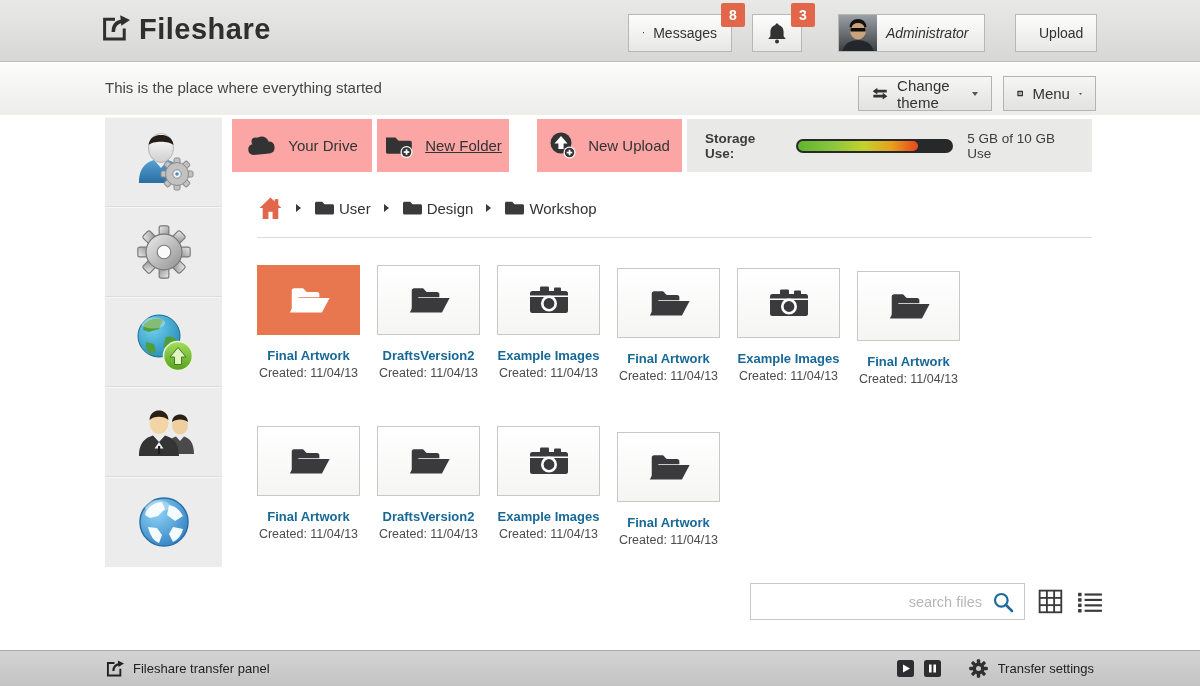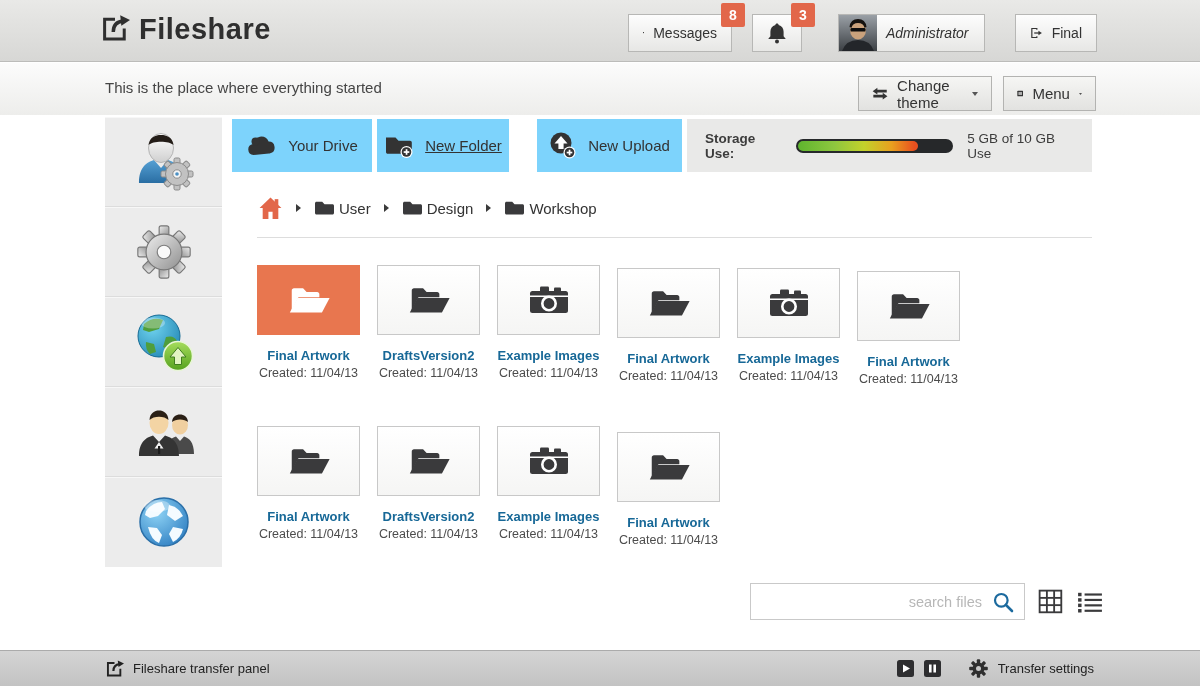--- a/index.html
+++ b/index.html
@@ -35,21 +35,21 @@
   .btn-menu{ left:1003px; width:93px; }
 
   
   .main{ position:absolute; left:0; top:115px; width:1200px; height:535px; background:#fff; }
 
   .sidebar{ position:absolute; left:105px; top:2px; width:117px; background:#ececec; }
   .side-cell{ width:117px; height:90px; display:flex; align-items:center; justify-content:center;
     border-bottom:1px solid #dcdcdc; box-shadow:inset 0 1px 0 #f7f7f7; cursor:pointer; }
   .side-cell:last-child{ border-bottom:none; }
 
-  .tbtn{ position:absolute; top:4px; height:53px; background:#7dd3fc; display:flex;
+  .tbtn{ position:absolute; top:4px; height:53px; background:#fca5a5; display:flex;
     align-items:center; justify-content:center; gap:11px; font-size:15px; color:#333; cursor:pointer; }
   .btn-drive{ left:232px; width:140px; }
   .btn-newfolder{ left:377px; width:132px;text-decoration:underline; }
   .btn-newupload{ left:537px; width:145px; }
 
   .storage{ position:absolute; left:687px; top:4px; width:405px; height:53px; background:#e9e9e8;
     display:flex; align-items:center; padding:0 18px; gap:14px; }
   .storage-label{ font-size:13.5px; color:#3c3c3c;font-weight:bold; }
   .storage-bar{ width:170px; height:14px; background:#26282a; border-radius:8px; padding:2px; }
   .storage-fill{ height:10px; border-radius:6px;
@@ -146,21 +146,21 @@
       <polygon points="0,0 9,0 4.5,6" fill="#555"></polygon>
     </svg>
   </div>
 
   <div class="hbtn btn-logout">
     <svg width="20" height="20" viewBox="0 0 24 24">
       <path d="M13 6 V3.5 H3.5 v17 H13 V18" fill="none" stroke="#333" stroke-width="2.2"></path>
       <line x1="8" y1="12" x2="17" y2="12" stroke="#333" stroke-width="2.4"></line>
       <polygon points="16,7.5 22.5,12 16,16.5" fill="#333"></polygon>
     </svg>
-    <span>Final</span>
+    <span>Upload</span>
   </div>
 </header>
 
 <div class="sub-bar">
   <div class="tagline">This is the place where everything started</div>
 
   <div class="sbtn btn-theme">
     <svg width="24" height="19" viewBox="0 0 24 19">
       <polygon points="8,1 8,4 22,4 22,8 8,8 8,11 1,6" fill="#333"></polygon>
       <polygon points="16,8.5 16,11.5 2,11.5 2,15.5 16,15.5 16,18.5 23,13.5" fill="#333"></polygon>

